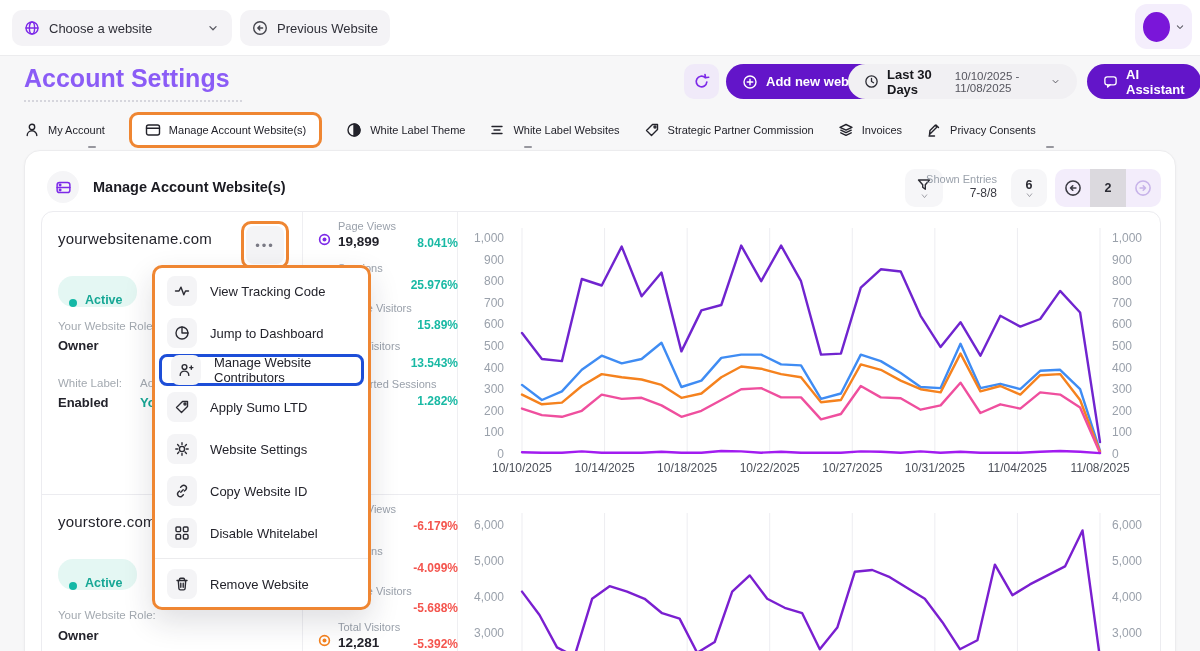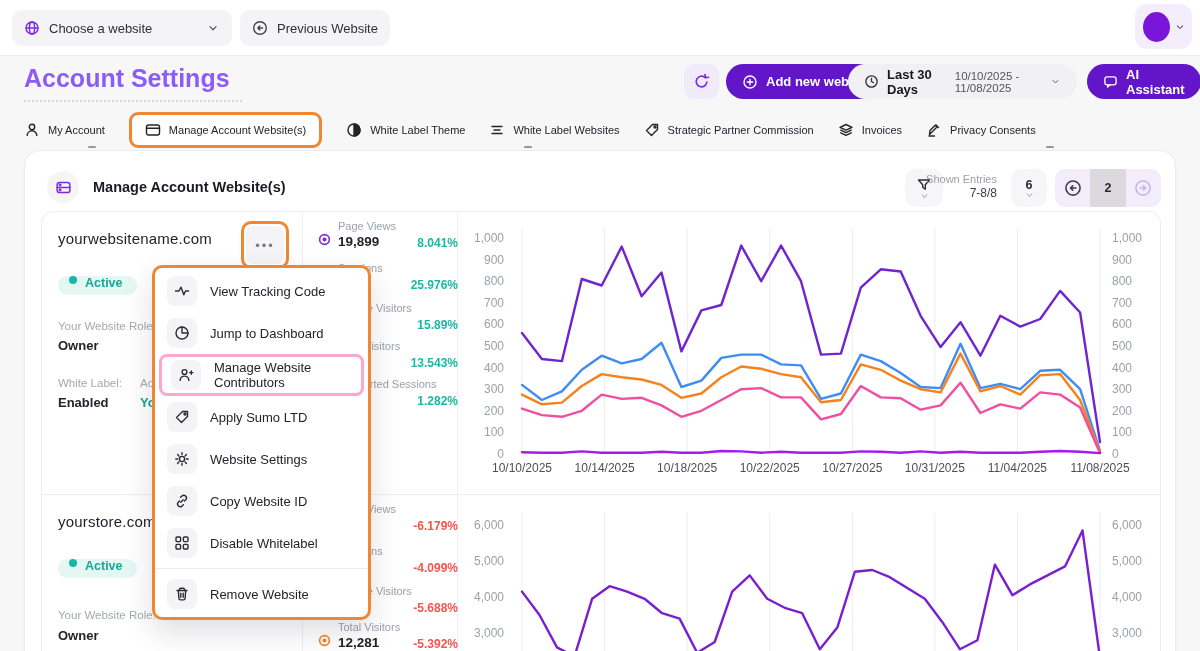--- a/index.html
+++ b/index.html
@@ -46,40 +46,40 @@
 
   
   .rows { position:absolute; left:16px; top:60px; width:1120px; height:584px; border:1px solid #ececf0; border-radius:12px; }
   .site-row { position:relative; }
   .row1 { height:282px; }
   .row2 { height:300px; border-top:1px solid #ececf0; }
   .vdiv { position:absolute; top:0; bottom:0; width:1px; background:#efeff2; }
   .site-name { position:absolute; left:16px; top:18px; font-size:15px; color:#1f1f27; font-weight:500; letter-spacing:.2px; }
   .dotswrap { position:absolute; left:199px; top:9px; width:48px; height:48px; border:3px solid #ef8632; border-radius:10px; background:#fff; display:flex; align-items:center; justify-content:center; }
   .dotsbtn { width:38px; height:38px; border-radius:8px; background:#f4f4f6; color:#7a7a85; font-size:13px; letter-spacing:2px; display:flex; align-items:center; justify-content:center; cursor:pointer; }
-  .badge { position:absolute; left:16px; top:64px; height:19px; background:#e4f7f3; border-radius:15px; display:flex; align-items:flex-start; gap:8px; padding:0 14px 0 11px; }
+  .badge { position:absolute; left:16px; top:64px; height:31px; background:#e4f7f3; border-radius:15px; display:flex; align-items:flex-end; gap:8px; padding:0 14px 0 11px; }
   .badge .dot { width:8px; height:8px; border-radius:50%; background:#14b8a6; }
   .badge .txt { font-size:12.5px; font-weight:600; color:#16a795; }
   .meta-l { position:absolute; font-size:11.5px; color:#a3a9b0; }
   .meta-v { position:absolute; font-size:13px; font-weight:bold; color:#23232b; }
   .meta-v.teal { color:#16a795; }
   .stat { position:absolute; left:276px; width:140px; height:40px; }
   .stat .s-label { position:absolute; left:20px; top:0; font-size:11px; color:#9aa1ab; white-space:nowrap; }
   .stat .s-value { position:absolute; left:20px; top:14px; font-size:13.5px; font-weight:bold; color:#23232b; }
   .stat .s-pct { position:absolute; right:0; top:16px; font-size:12px; font-weight:600; }
   .stat .s-pct.up { color:#19b9a4; }
   .stat .s-pct.down { color:#f4554e; }
   .stat .radio { position:absolute; left:0; top:13px; }
   .stat.noicon .s-label, .stat.noicon .s-value { left:20px; }
 
   
   .menu { position:absolute; left:152px; top:265px; width:219px; background:#fff; border:3px solid #ef8632; border-radius:10px; box-shadow:0 12px 30px rgba(25,25,50,.14); padding:2px 0; z-index:40; }
   .mi { height:42px; display:flex; align-items:center; gap:13px; padding:0 12px; font-size:13px; color:#23232b; cursor:pointer; }
   .mi .icb { width:30px; height:30px; border-radius:8px; background:#f4f4f6; display:flex; align-items:center; justify-content:center; flex:none; color:#2b2b33; }
-  .mi-hl { border:3px solid #f9a8d4; border-radius:8px; margin:0 4px; padding:0 9px; height:42px; }
+  .mi-hl { border:3px solid #1d4ed8; border-radius:8px; margin:0 4px; padding:0 9px; height:32px; }
   .mdiv { height:1px; background:#ececee; margin:4px 0; }
 
   .ic { stroke:currentColor; fill:none; stroke-width:1.4; stroke-linecap:round; stroke-linejoin:round; }
 </style>
 </head>
 <body>
 
 <div class="topbar">
   <div class="pill choose">
     <span>

